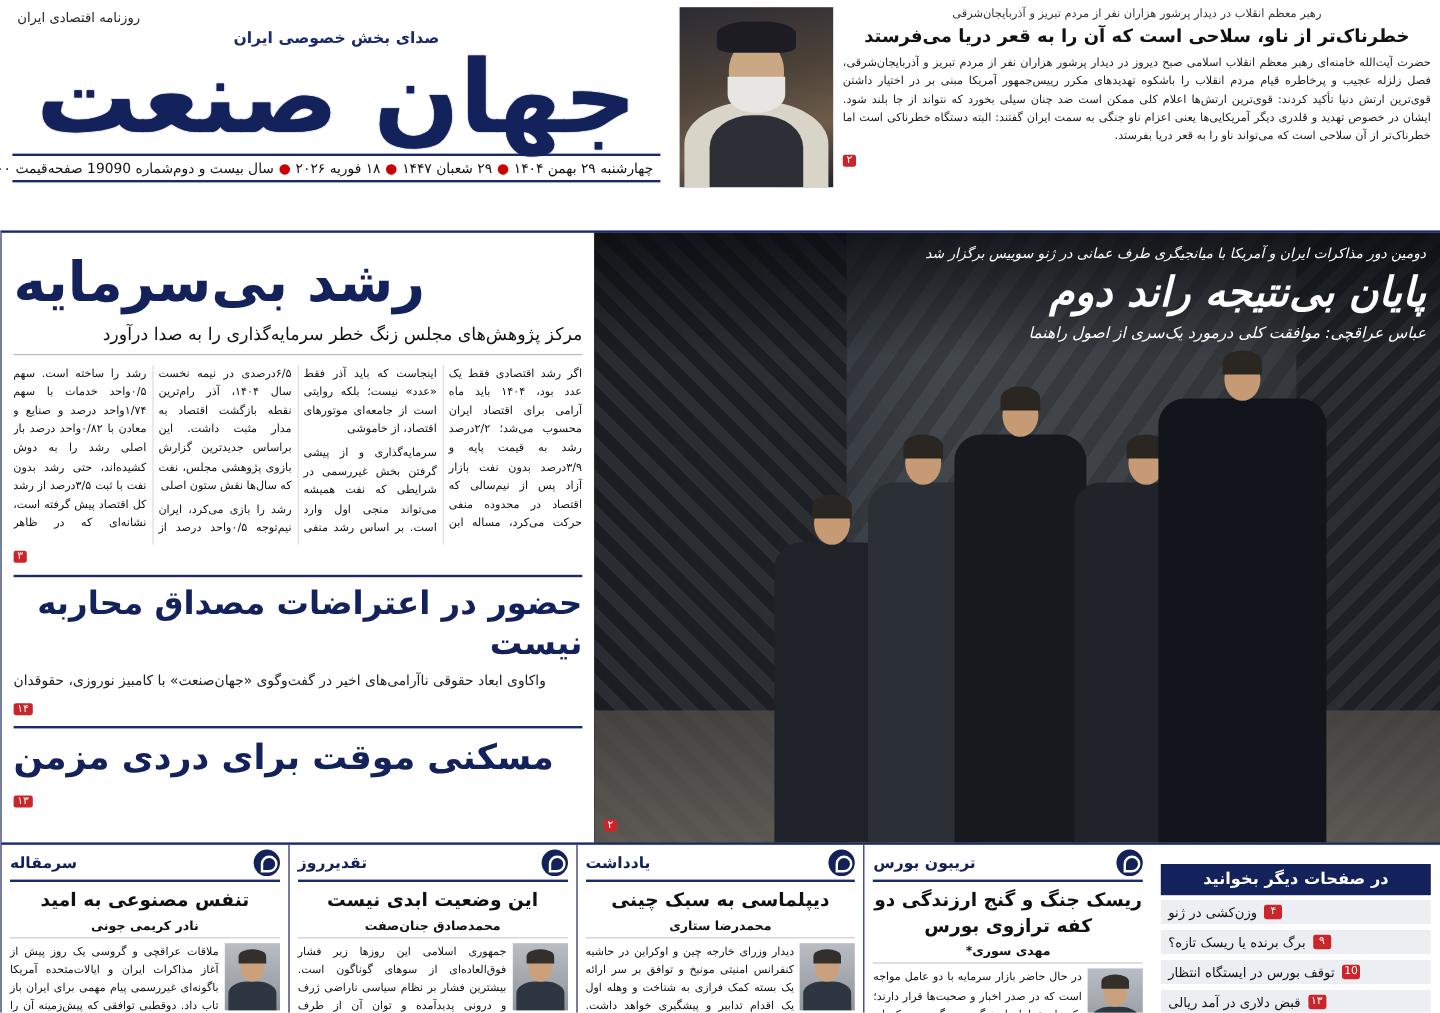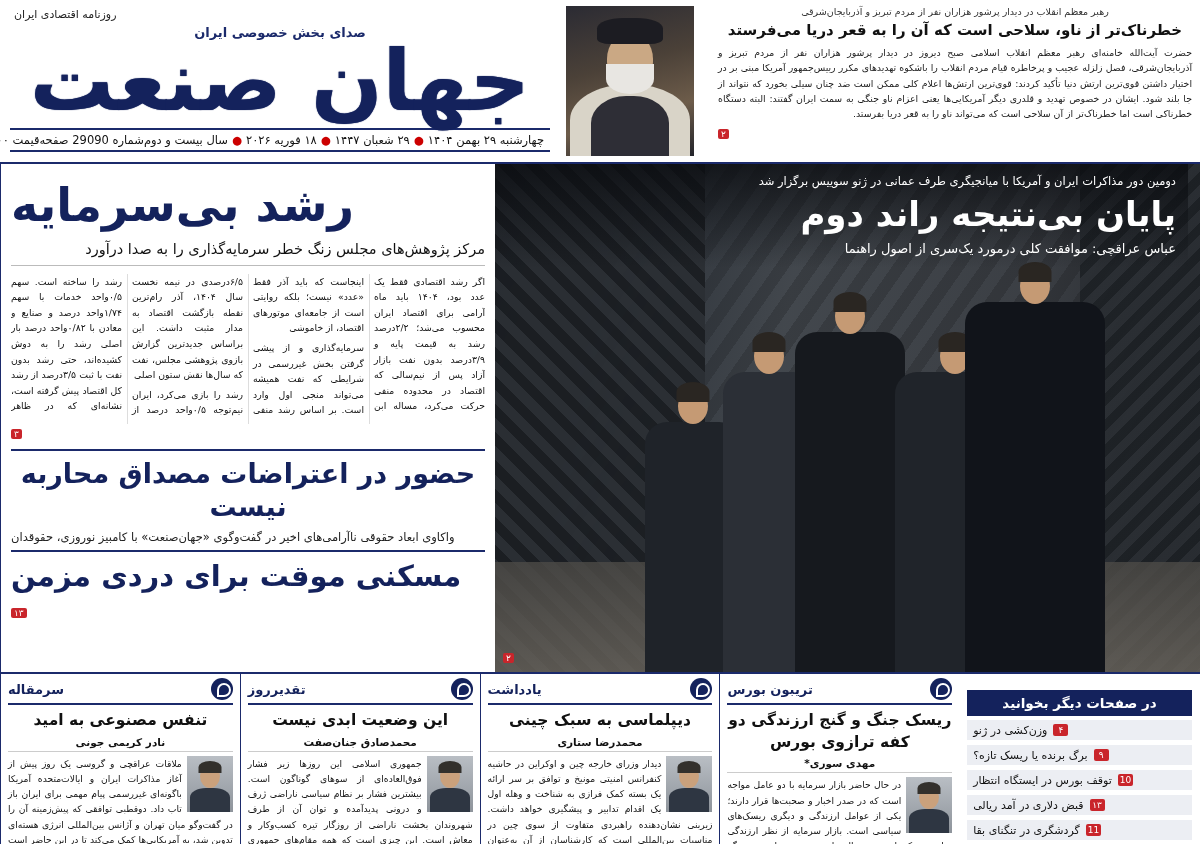--- a/index.html
+++ b/index.html
@@ -12,21 +12,21 @@
     width: 1200px;
     height: 844px;
     position: relative;
     background: #fff;
     overflow: hidden;
   }
 
   
   .masthead {
     position: relative;
-    height: 164px;
+    height: 194px;
     border-bottom: 2px solid #1b2a6b;
     display: flex;
     flex-direction: row-reverse;
   }
   .mast-right {
     width: 560px;
     position: relative;
     padding: 6px 10px 0 10px;
   }
   .kicker-top {
@@ -69,21 +69,21 @@
     direction: rtl;
   }
   .logo-bar span { white-space: nowrap; }
   .dot-sep { color:#c00; padding: 0 4px;}
 
   .mast-left {
     flex: 1;
     display: flex;
     flex-direction: row-reverse;
     padding: 6px 8px 6px 6px;
-    gap: 24px;
+    gap: 8px;
     border-left: none;
   }
   .leader-photo {
     width: 128px;
     height: 150px;
     background: linear-gradient(165deg,#2b2b33 0%,#4b4138 40%,#6d5c4a 70%,#23242a 100%);
     position: relative;
     overflow: hidden;
     flex: 0 0 128px;
   }
@@ -202,21 +202,21 @@
     color: #111;
     height: 150px;
     overflow: hidden;
   }
   .lead-cols p { margin: 0 0 4px 0; }
   .rule-blue { border-top: 2px solid #1b2a6b; margin: 6px 0 6px 0;}
   .sec-title {
     font-size: 27px;
     font-weight: bold;
     color: #14225c;
-    text-align: center;
+    text-align: right;
     line-height: 1.25;
     margin: 4px 0 6px 0;
   }
   .sec-sub {
     font-size: 11.5px;
     color: #222;
     text-align: left;
     margin-bottom: 6px;
   }
   .sec-title2 {
@@ -270,25 +270,26 @@
     top: -34px; width: 30px; height: 36px; border-radius: 50%;
     background: #c59a74;
   }
   .fig .hair {
     position: absolute; left:50%; transform: translateX(-50%);
     top: -40px; width: 33px; height: 20px; border-radius: 50% 50% 0 0;
     background: #2a2622;
   }
   .photo-title-band {
     position: absolute;
-    right: 12px; top: 0;
+    right: 0; top: 0;
     width: 100%;
     padding: 10px 12px 12px 12px;
     direction: rtl;
     background: linear-gradient(rgba(10,12,16,.78), rgba(10,12,16,.0));
+    font-style: italic;
   }
   .photo-kicker {
     color: #fff;
     font-size: 11.5px;
     text-align: right;
     margin-bottom: 6px;
   }
   .photo-head {
     color: #fff;
     font-size: 34px;
@@ -460,21 +461,21 @@
       </div>
       <div class="logo-bar">
         <span>چهارشنبه ۲۹ بهمن ۱۴۰۴</span>
         <span class="dot-sep">●</span>
         <span>۲۹ شعبان ۱۴۴۷</span>
         <span class="dot-sep">●</span>
         <span>۱۸ فوریه ۲۰۲۶</span>
         <span class="dot-sep">●</span>
         <span>سال بیست و دوم</span>
         <span>شماره 9090</span>
-        <span>2 صفحه</span>
+        <span>1 صفحه</span>
         <span>قیمت ۲۰۰۰۰ تومان</span>
       </div>
     </div>
 
     <div class="mast-left">
       <div class="leader-photo">
         <div class="robe"></div>
         <div class="robe2"></div>
         <div class="face"></div>
         <div class="beard"></div>
@@ -502,20 +503,23 @@
         <p>رشد را بازی می‌کرد، ایران نیم‌توجه ۰/۵واحد درصد از رشد را ساخته است. سهم ۰/۵واحد خدمات با سهم ۱/۷۴واحد درصد و صنایع و معادن با ۰/۸۲واحد درصد بار اصلی رشد را به دوش کشیده‌اند، حتی رشد بدون نفت با ثبت ۳/۵درصد از رشد کل اقتصاد پیش گرفته است، نشانه‌ای که در ظاهر می‌تواند از تغییر کیفیت رشد حکایت کند</p>
 
       </div>
       <div style="text-align:left;">
         <span class="pagenum">۳</span>
       </div>
 
       <div class="rule-blue"></div>
       <div class="sec-title">حضور در اعتراضات مصداق محاربه نیست</div>
       <div class="sec-sub">واکاوی ابعاد حقوقی ناآرامی‌های اخیر در گفت‌وگوی «جهان‌صنعت» با کامبیز نوروزی، حقوقدان</div>
+      <div style="text-align:left;">
+        <span class="pagenum">۱۴</span>
+      </div>
 
       <div class="rule-blue"></div>
       <div class="sec-title2">مسکنی موقت برای دردی مزمن</div>
       <div style="text-align:left;">
         <span class="pagenum">۱۳</span>
       </div>
     </div>
 
     <div class="left-col">
       <div class="photo">

